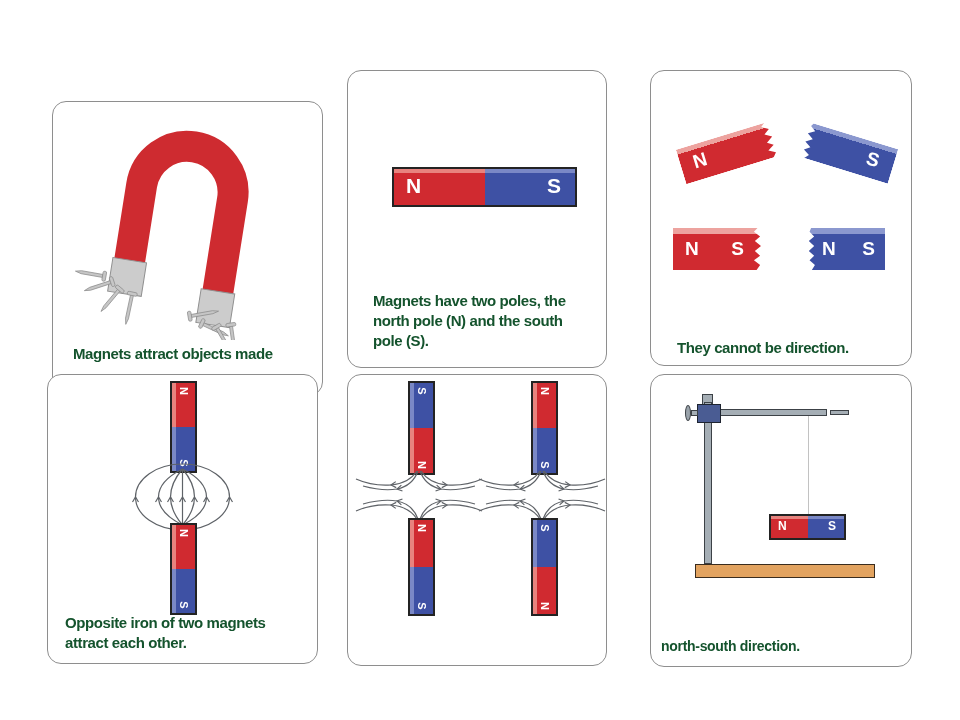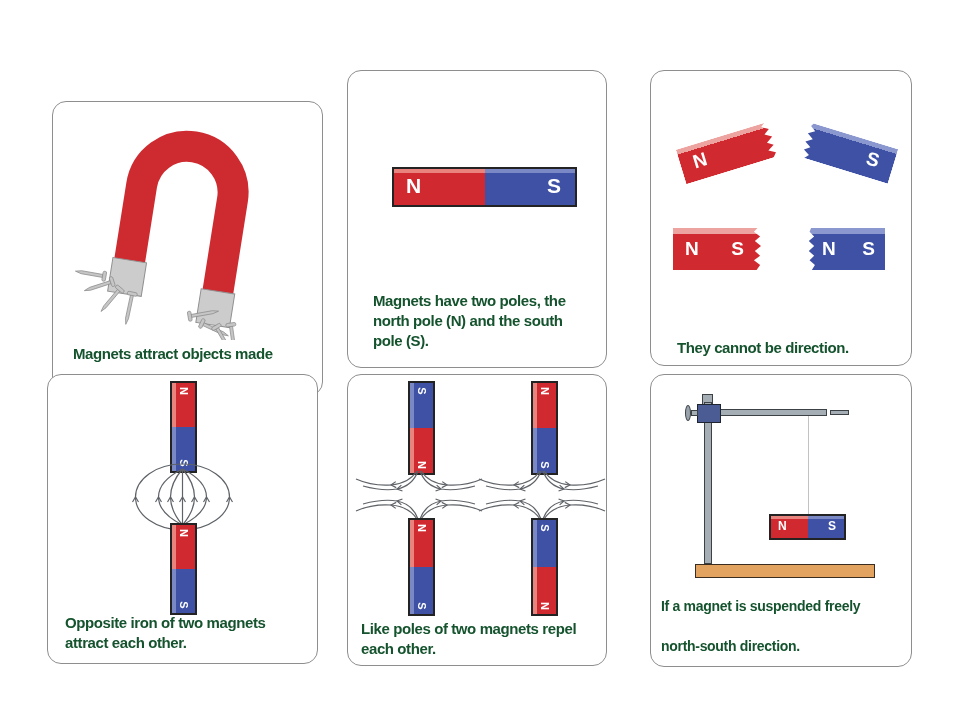--- a/index.html
+++ b/index.html
@@ -230,24 +230,20 @@
       </g>
     </svg>
     <div class="vmag" style="left:183px;top:143px;height:94px;">
       <div class="vblue">
           <span class="vlabel vtop">S</span>
         </div>
       <div class="vred">
           <span class="vlabel vbot">N</span>
         </div>
     </div>
-    <div class="cap" style="left:13px;top:244px;">
-      <span>Like poles of two magnets repel</span><br>
-      <span>each other.</span>
-    </div>
   </div>
 
   <div class="panel" style="left:650px;top:374px;width:260px;height:291px;">
     <div>
       <div class="metal" style="left:51px;top:19px;width:11px;height:14px;"></div>
       <div class="metal" style="left:53px;top:27px;width:8px;height:162px;"></div>
       <div class="metal" style="left:68px;top:34px;width:108px;height:7px;"></div>
       <div class="metal" style="left:179px;top:35px;width:19px;height:5px;"></div>
       <div class="clamp" style="left:46px;top:29px;width:24px;height:19px;"></div>
       <div class="metal" style="left:40px;top:35px;width:7px;height:6px;"></div>
@@ -257,19 +253,19 @@
     </div>
     <div class="hmag" style="left:118px;top:139px;width:77px;height:26px;">
       <div class="hred">
         <span class="hlabel" style="left:7px;font-size:12px;">N</span>
       </div>
       <div class="hblue">
         <span class="hlabel" style="right:8px;font-size:12px;">S</span>
       </div>
     </div>
     <div class="cap p6cap" style="left:10px;top:221px;">
-      <span>If a magnet is suspended freely</span><br>
+      <br>
       <br>
       <span>north-south direction.</span>
     </div>
   </div>
 
 </div>
 
 </body></html>

